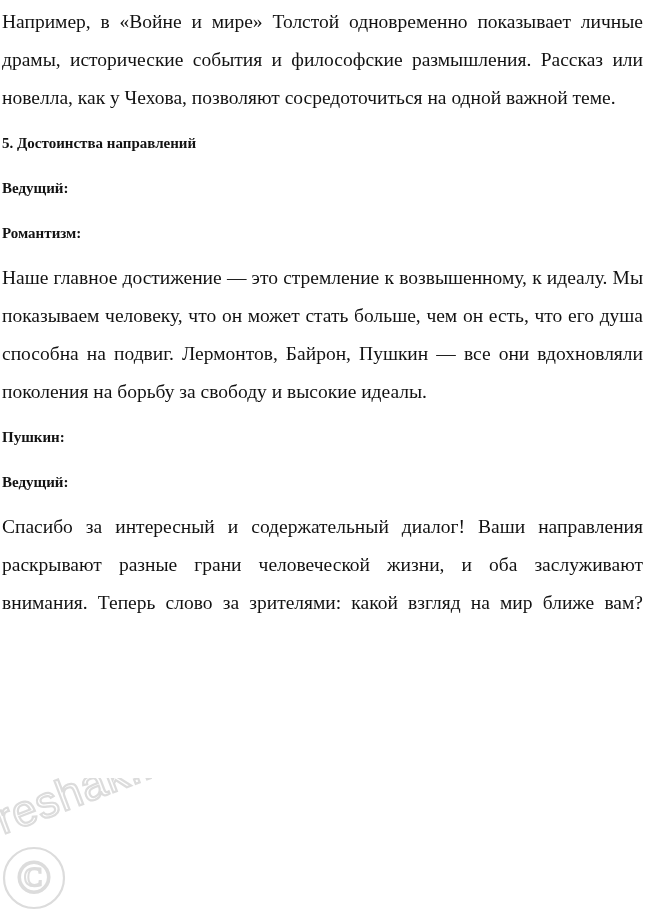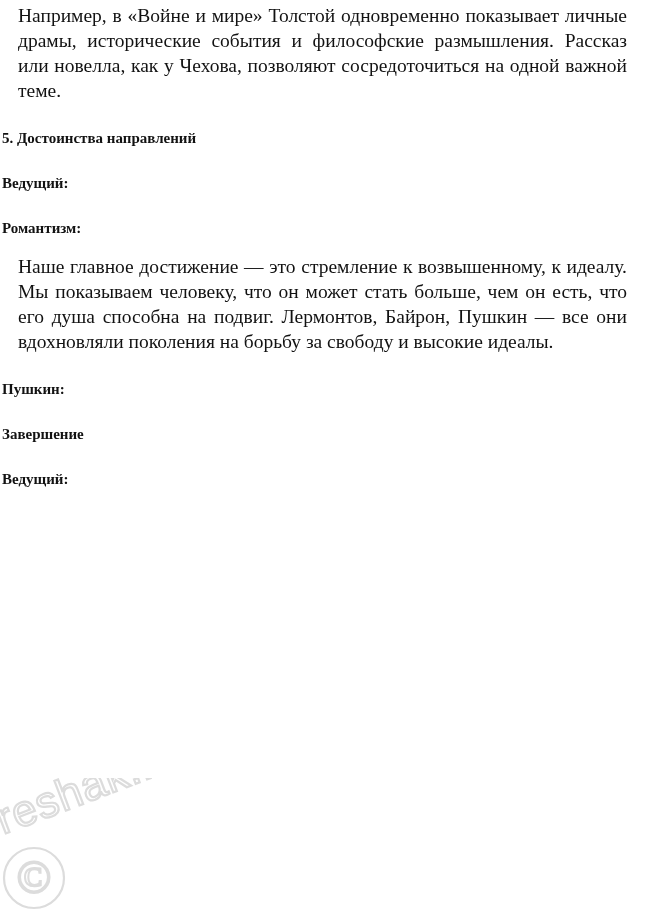--- a/index.html
+++ b/index.html
@@ -31,26 +31,26 @@
     z-index: 0;
   }
   #content {
     position: relative;
     z-index: 2;
     padding: 0 3px 0 2px;
     box-sizing: border-box;
     width: 646px;
   }
   .para {
-    margin: 16px;
+    margin: 0;
     padding: 0;
     text-align: justify;
     text-justify: inter-word;
     font-size: 19.5px;
-    line-height: 25px;
+    line-height: 38px;
     letter-spacing: 0px;
     word-spacing: 0px;
     -webkit-hyphens: none;
     hyphens: none;
   }
   .para.first {
     margin-top: 3px;
   }
   .heading {
     margin: 0;
@@ -97,19 +97,19 @@
     <p class="heading">Ведущий:</p>
 
 
     <p class="heading">Романтизм:</p>
 
     <p class="para">Наше главное достижение — это стремление к возвышенному, к идеалу. Мы показываем человеку, что он может стать больше, чем он есть, что его душа способна на подвиг. Лермонтов, Байрон, Пушкин — все они вдохновляли поколения на борьбу за свободу и высокие идеалы.</p>
 
     <p class="heading">Пушкин:</p>
 
 
-    <p class="heading">Завершение</p>
 
     <p class="heading">Ведущий:</p>
 
+    <p class="para last-line-wide">Спасибо за интересный и содержательный диалог! Ваши направления раскрывают разные грани человеческой жизни, и оба заслуживают внимания. Теперь слово за зрителями: какой взгляд на мир ближе вам?</p>
 
   </div>
 </div>
 
 </body></html>

